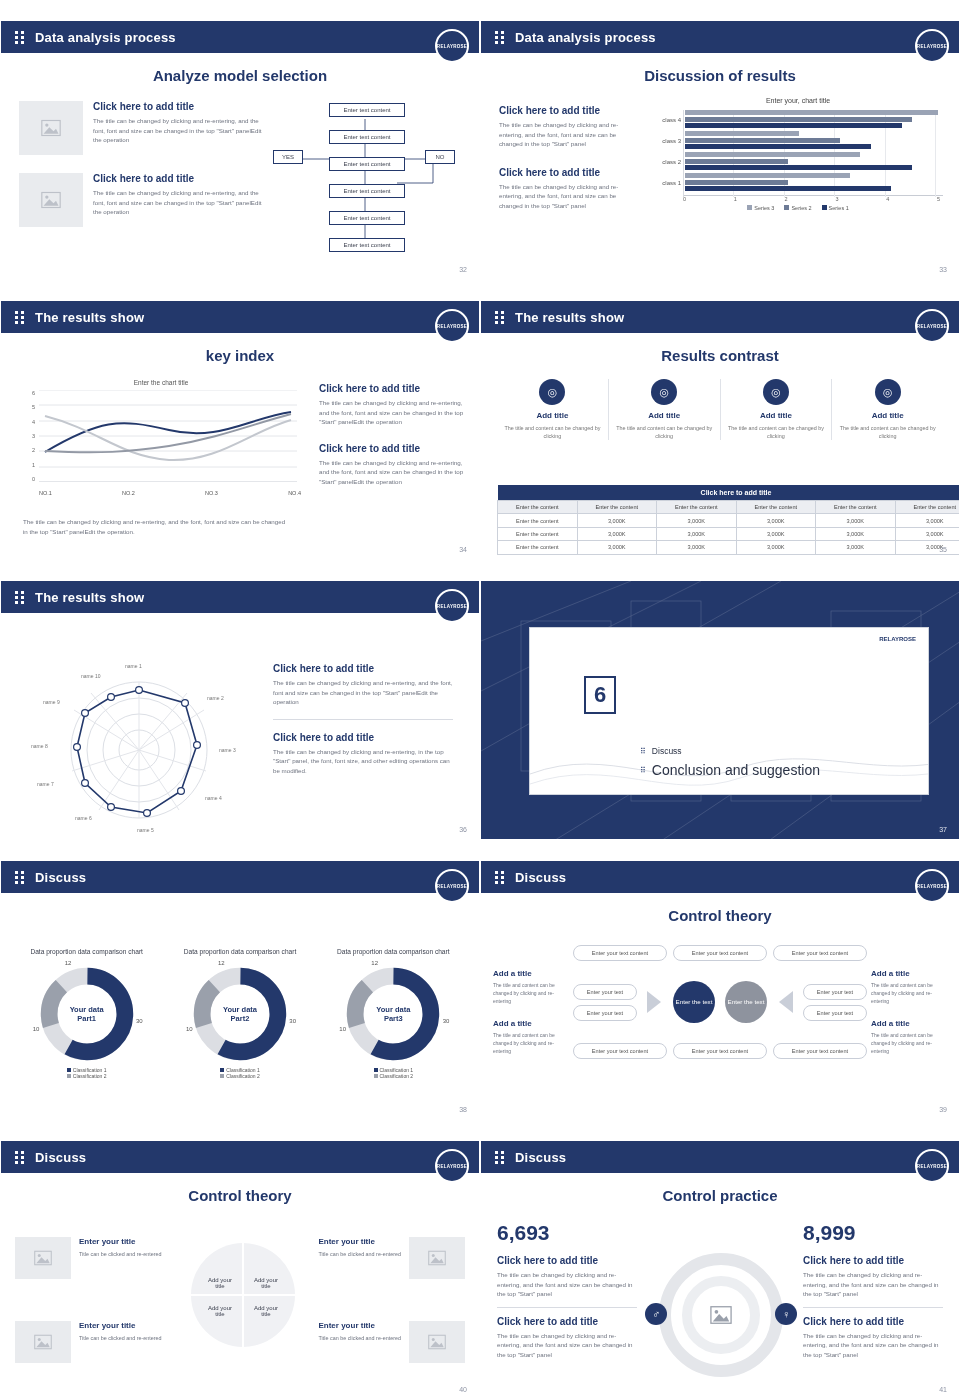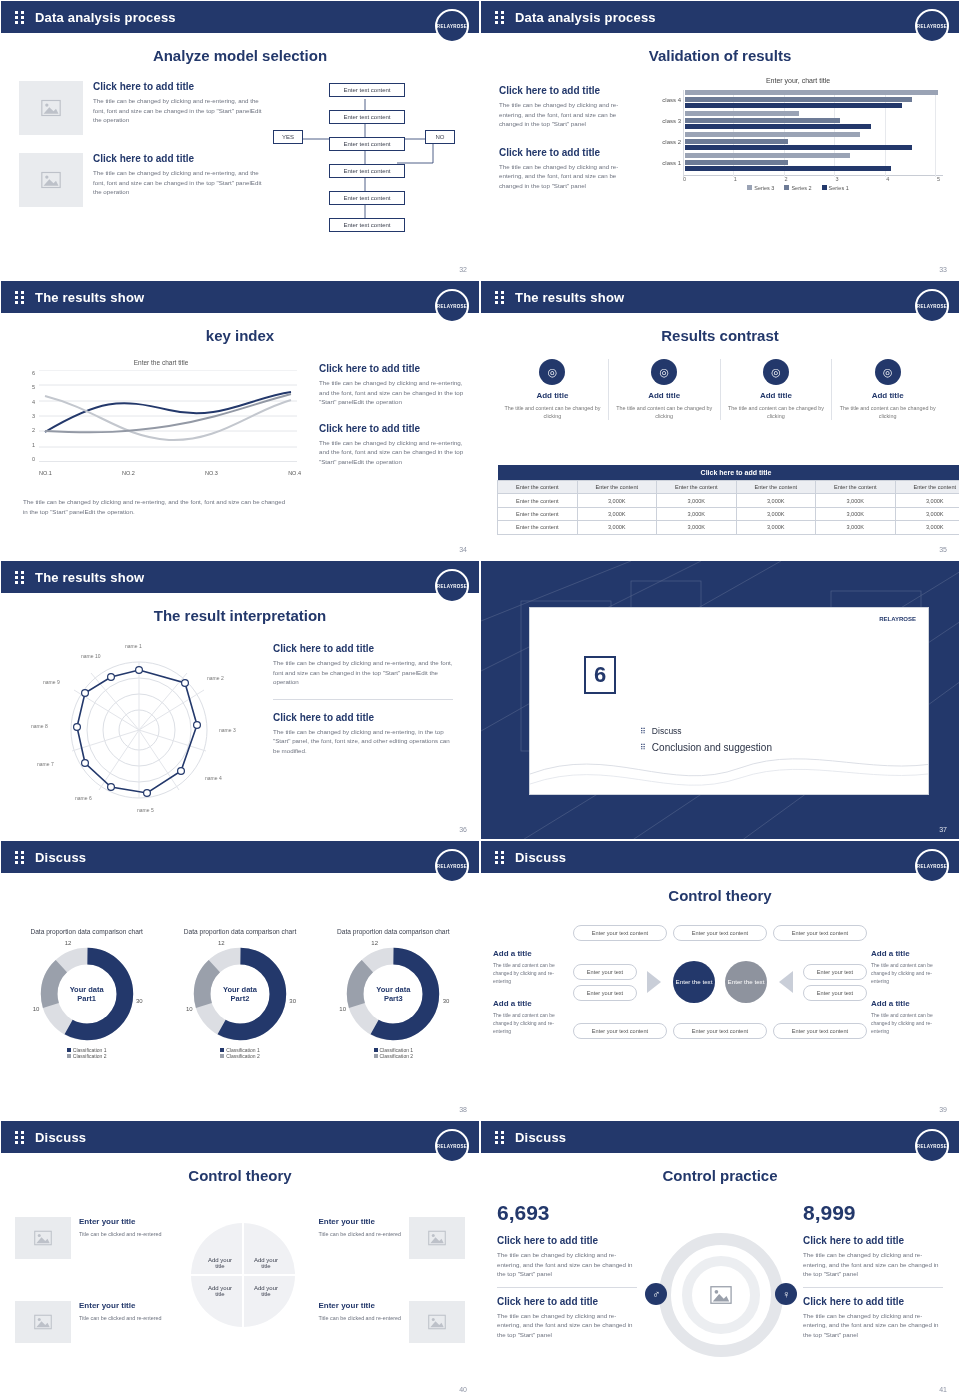--- a/index.html
+++ b/index.html
@@ -13,20 +13,21 @@
     display:grid;
     grid-template-columns: 480px 480px;
     grid-template-rows: repeat(5, 280px);
     width:960px; height:1400px;
   }
   .slide {
     position:relative;
     background:#ffffff;
     border:1px solid #ffffff;
     overflow:hidden;
+    margin-top:20px;
   }
   
   .hdr {
     position:absolute; left:0; right:0; top:0; height:32px;
     background:#23386b; color:#fff;
     display:flex; align-items:center; gap:8px;
     padding-left:14px;
   }
   .hdr .dots { display:inline-block; width:12px; }
   .dots i {
@@ -204,21 +205,21 @@
           </span>
           <span class="row">
             <i></i>
             <i></i>
           </span>
       </span>
       <span class="hdr-title">Data analysis process</span>
     </div>
     <div class="logo-badge">RELAYROSE</div>
     <div class="body">
-      <div class="stitle">Validation of results</div>
+      <div class="stitle">Discussion of results</div>
 
       <div style="position:absolute; left:18px; top:52px; width:140px;">
         <div class="txt-h">Click here to add title</div>
         <div class="txt-p">The title can be changed by clicking and re-entering, and the font, font and size can be changed in the top "Start" panel</div>
         <div class="txt-h" style="margin-top:18px;">Click here to add title</div>
         <div class="txt-p">The title can be changed by clicking and re-entering, and the font, font and size can be changed in the top "Start" panel</div>
       </div>
 
       <div class="barchart" style="position:absolute; left:172px; top:44px; width:290px;">
         <div class="bc-title">Enter your, chart title</div>
@@ -460,21 +461,20 @@
           </span>
           <span class="row">
             <i></i>
             <i></i>
           </span>
       </span>
       <span class="hdr-title">The results show</span>
     </div>
     <div class="logo-badge">RELAYROSE</div>
     <div class="body">
-      <div class="stitle">The result interpretation</div>
 
       <div style="position:absolute; left:28px; top:42px; width:220px; height:190px;">
         <svg width="220" height="190" viewBox="0 0 220 190">
           <g fill="none" stroke="#dcdfe5" stroke-width="1">
             <circle cx="110" cy="95" r="20"></circle>
               <circle cx="110" cy="95" r="36"></circle>
             <circle cx="110" cy="95" r="52"></circle>
               <circle cx="110" cy="95" r="68"></circle>
           </g>
           <g stroke="#e3e5ea" stroke-width="1">
@@ -547,21 +547,21 @@
         <div style="position:absolute; left:54px; top:48px; display:flex; gap:14px; align-items:flex-start;">
           <div style="border:2px solid #23386b; width:32px; height:38px; display:flex; align-items:center; justify-content:center; font-size:22px; font-weight:bold; color:#23386b;">6</div>
         </div>
         <div style="position:absolute; left:110px; top:118px;">
           <div style="display:flex; align-items:center; gap:6px; margin-bottom:6px;">
             <span style="color:#23386b; font-size:8px;">⠿</span>
             <span style="font-size:8.5px; color:#2a3245;">Discuss</span>
           </div>
           <div style="display:flex; align-items:center; gap:6px;">
             <span style="color:#23386b; font-size:8px;">⠿</span>
-            <span style="font-size:10px; color:#2a3245;">Conclusion and suggestion</span>
+            <span style="font-size:14px; color:#2a3245;">Conclusion and suggestion</span>
           </div>
         </div>
       </div>
       <div class="pnum" style="color:#dfe3ec;">37</div>
     </div>
   </div>
 
   <div class="slide">
     <div class="hdr">
       <span class="dots">

